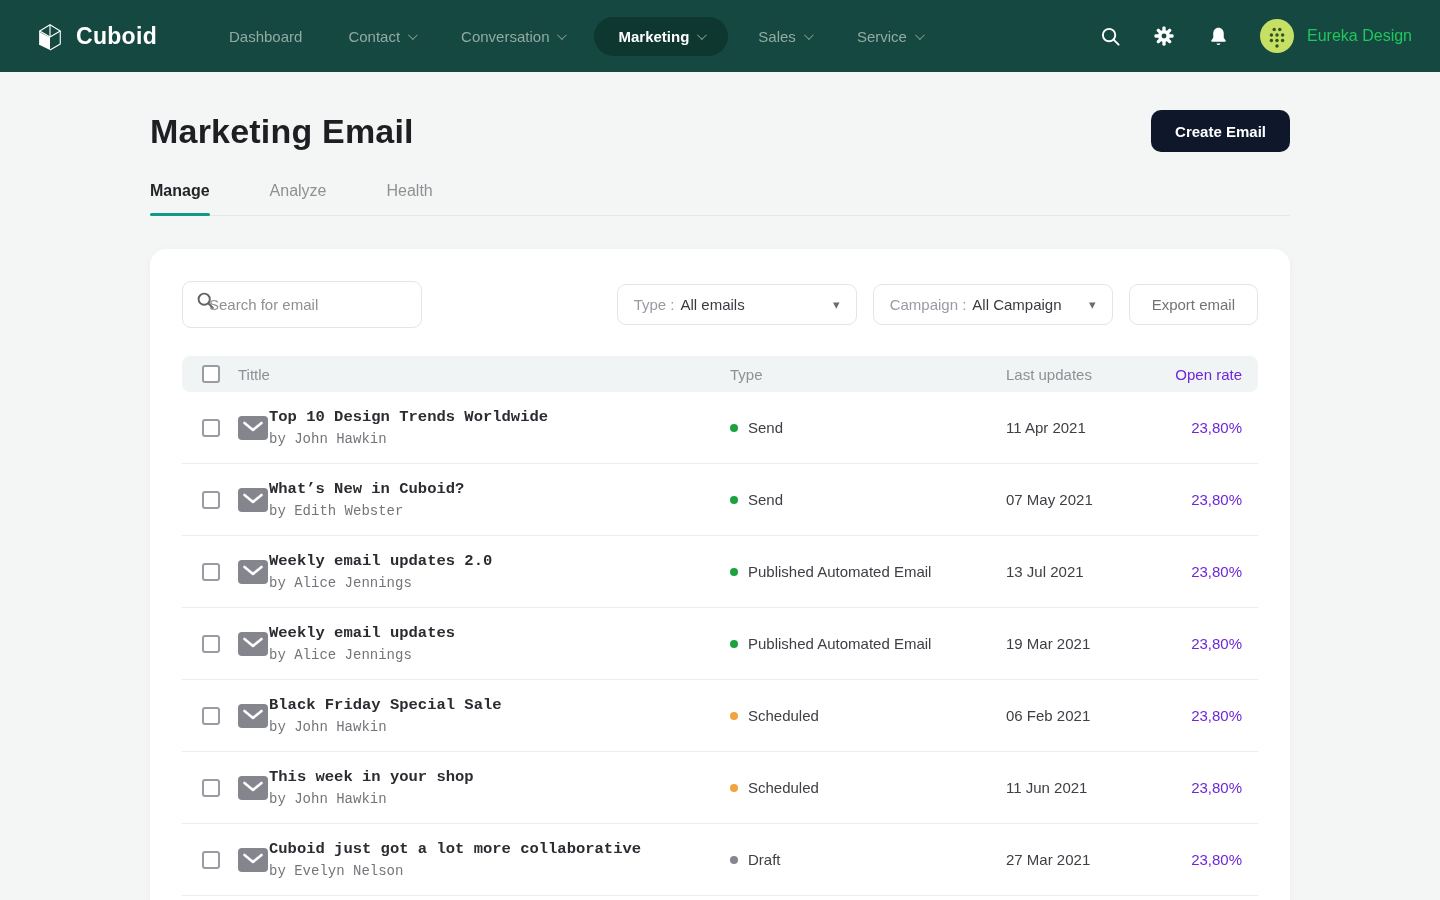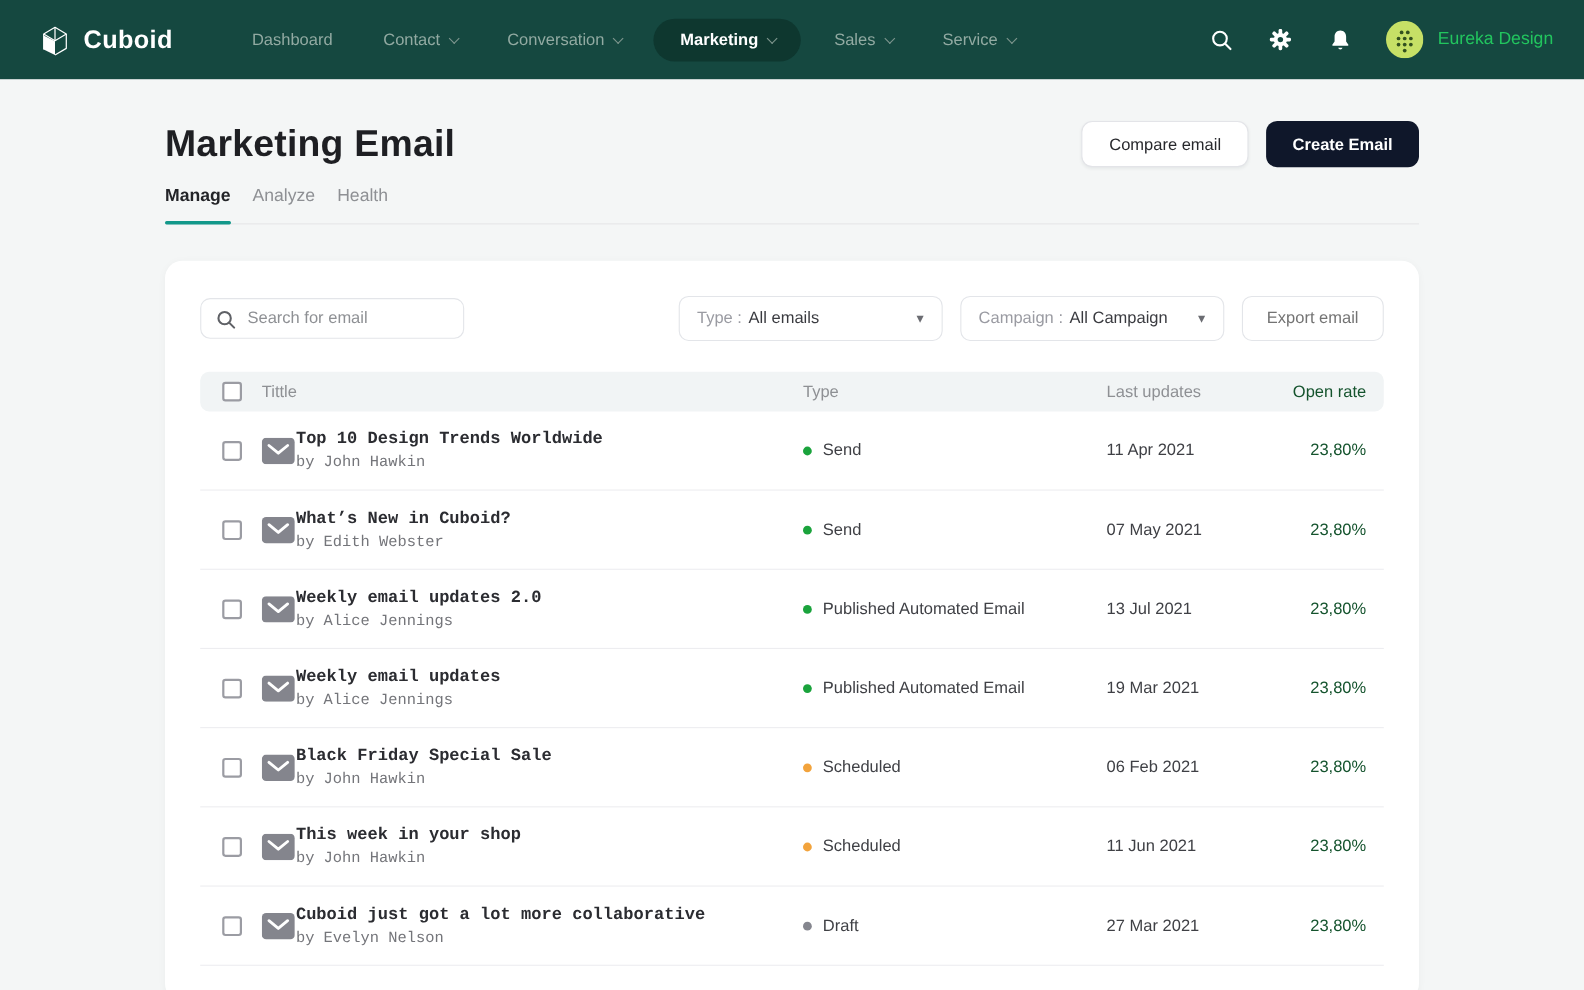--- a/index.html
+++ b/index.html
@@ -37,36 +37,36 @@
   .page-title { font-size:34px; font-weight:700; color:#1e1f23; letter-spacing:.2px; }
   .header-actions { margin-left:auto; display:flex; gap:16px; }
   .btn { height:42px; border-radius:10px; font-size:15px; display:flex; align-items:center;
          justify-content:center; padding:0 24px; cursor:pointer; border:none;
          font-family:inherit; white-space:nowrap; }
   .btn-secondary { background:#ffffff; color:#27282c; border:1px solid #e3e4e8;
                    box-shadow:0 1px 3px rgba(20,40,35,.06); }
   .btn-primary { background:#0f172a; color:#ffffff; font-weight:600; }
 
   
-  .tabs { display:flex; gap:20px; margin-top:18px; border-bottom:1px solid #e5e7e9; }
+  .tabs { display:flex; gap:60px; margin-top:30px; border-bottom:1px solid #e5e7e9; }
   .tab { font-size:16px; color:#8e9094; padding-bottom:15px; cursor:pointer; position:relative; }
   .tab.active { color:#232428; font-weight:700; }
   .tab.active::after { content:""; position:absolute; left:0; right:0; bottom:-1px;
                        height:3px; background:#12988a; border-radius:2px; }
 
   
   .card { background:#ffffff; border-radius:16px; margin-top:33px; padding:32px;
           box-shadow:0 2px 8px rgba(25,40,35,.04); min-height:640px; }
 
   
   .toolbar { display:flex; align-items:center; }
   .search-box { position:relative; width:240px; }
   .search-box input {
-    width:100%; height:37px; border:1px solid #e3e5e9; border-radius:9px;
-    padding:0 12px 0 42px; font-size:15px; color:#3a3b40; outline:none;
+    width:100%; height:47px; border:1px solid #e3e5e9; border-radius:9px;
+    padding:0 12px 0 26px; font-size:15px; color:#3a3b40; outline:none;
     font-family:inherit; background:#fff;
   }
   .search-box input::placeholder { color:#8e9094; }
   .search-box .search-glyph { position:absolute; left:14px; top:10px; }
   .toolbar-right { margin-left:auto; display:flex; gap:16px; }
   .filter {
     width:240px; height:41px; border:1px solid #e3e5e9; border-radius:9px;
     display:flex; align-items:center; padding:0 16px; font-size:15px; cursor:pointer;
     background:#fff; white-space:nowrap;
   }
@@ -85,21 +85,21 @@
   .cell-check { padding-left:20px; display:flex; align-items:center; }
   .checkbox { width:18px; height:18px; border:2px solid #9b9ca3; border-radius:3px;
               background:#fff; cursor:pointer; display:inline-block; }
   .cell-title { display:flex; align-items:center; gap:1px;font-family:Liberation Mono, monospace; }
   .mail-icon { flex:0 0 auto; display:flex; }
   .title-lines .t-title { font-size:15.5px; font-weight:700; color:#2b2c31; }
   .title-lines .t-author { font-size:14px; color:#74757a; margin-top:5px; }
   .cell-type { display:flex; align-items:center; gap:10px; font-size:15px; color:#3f4045; }
   .dot { width:8px; height:8px; border-radius:50%; display:inline-block; flex:0 0 auto; }
   .cell-date { font-size:15px; color:#3f4045; }
-  .cell-rate { font-size:15px; color:#14532d; text-align:right; padding-right:16px; }
+  .cell-rate { font-size:15px; color:#6d28d9; text-align:right; padding-right:16px; }
 </style>
 </head>
 <body>
 
 <header class="navbar">
   <div class="brand">
     <span style="display:flex;">
       <svg width="28" height="31" viewBox="0 0 30 33">
         <polygon points="4,12 15,17.5 15,31 4,25.5" fill="#ffffff"></polygon>
         <g fill="none" stroke="#ffffff" stroke-width="1.2" stroke-linejoin="round">
@@ -189,21 +189,20 @@
       </span>
       <span class="account-name">Eureka Design</span>
     </div>
   </div>
 </header>
 
 <main class="page">
   <div class="page-header">
     <h1 class="page-title">Marketing Email</h1>
     <div class="header-actions">
-      <button class="btn btn-secondary">Compare email</button>
       <button class="btn btn-primary">Create Email</button>
     </div>
   </div>
 
   <nav class="tabs">
     <span class="tab active">Manage</span>
 
     <span class="tab">Analyze</span>
 
     <span class="tab">Health</span>

